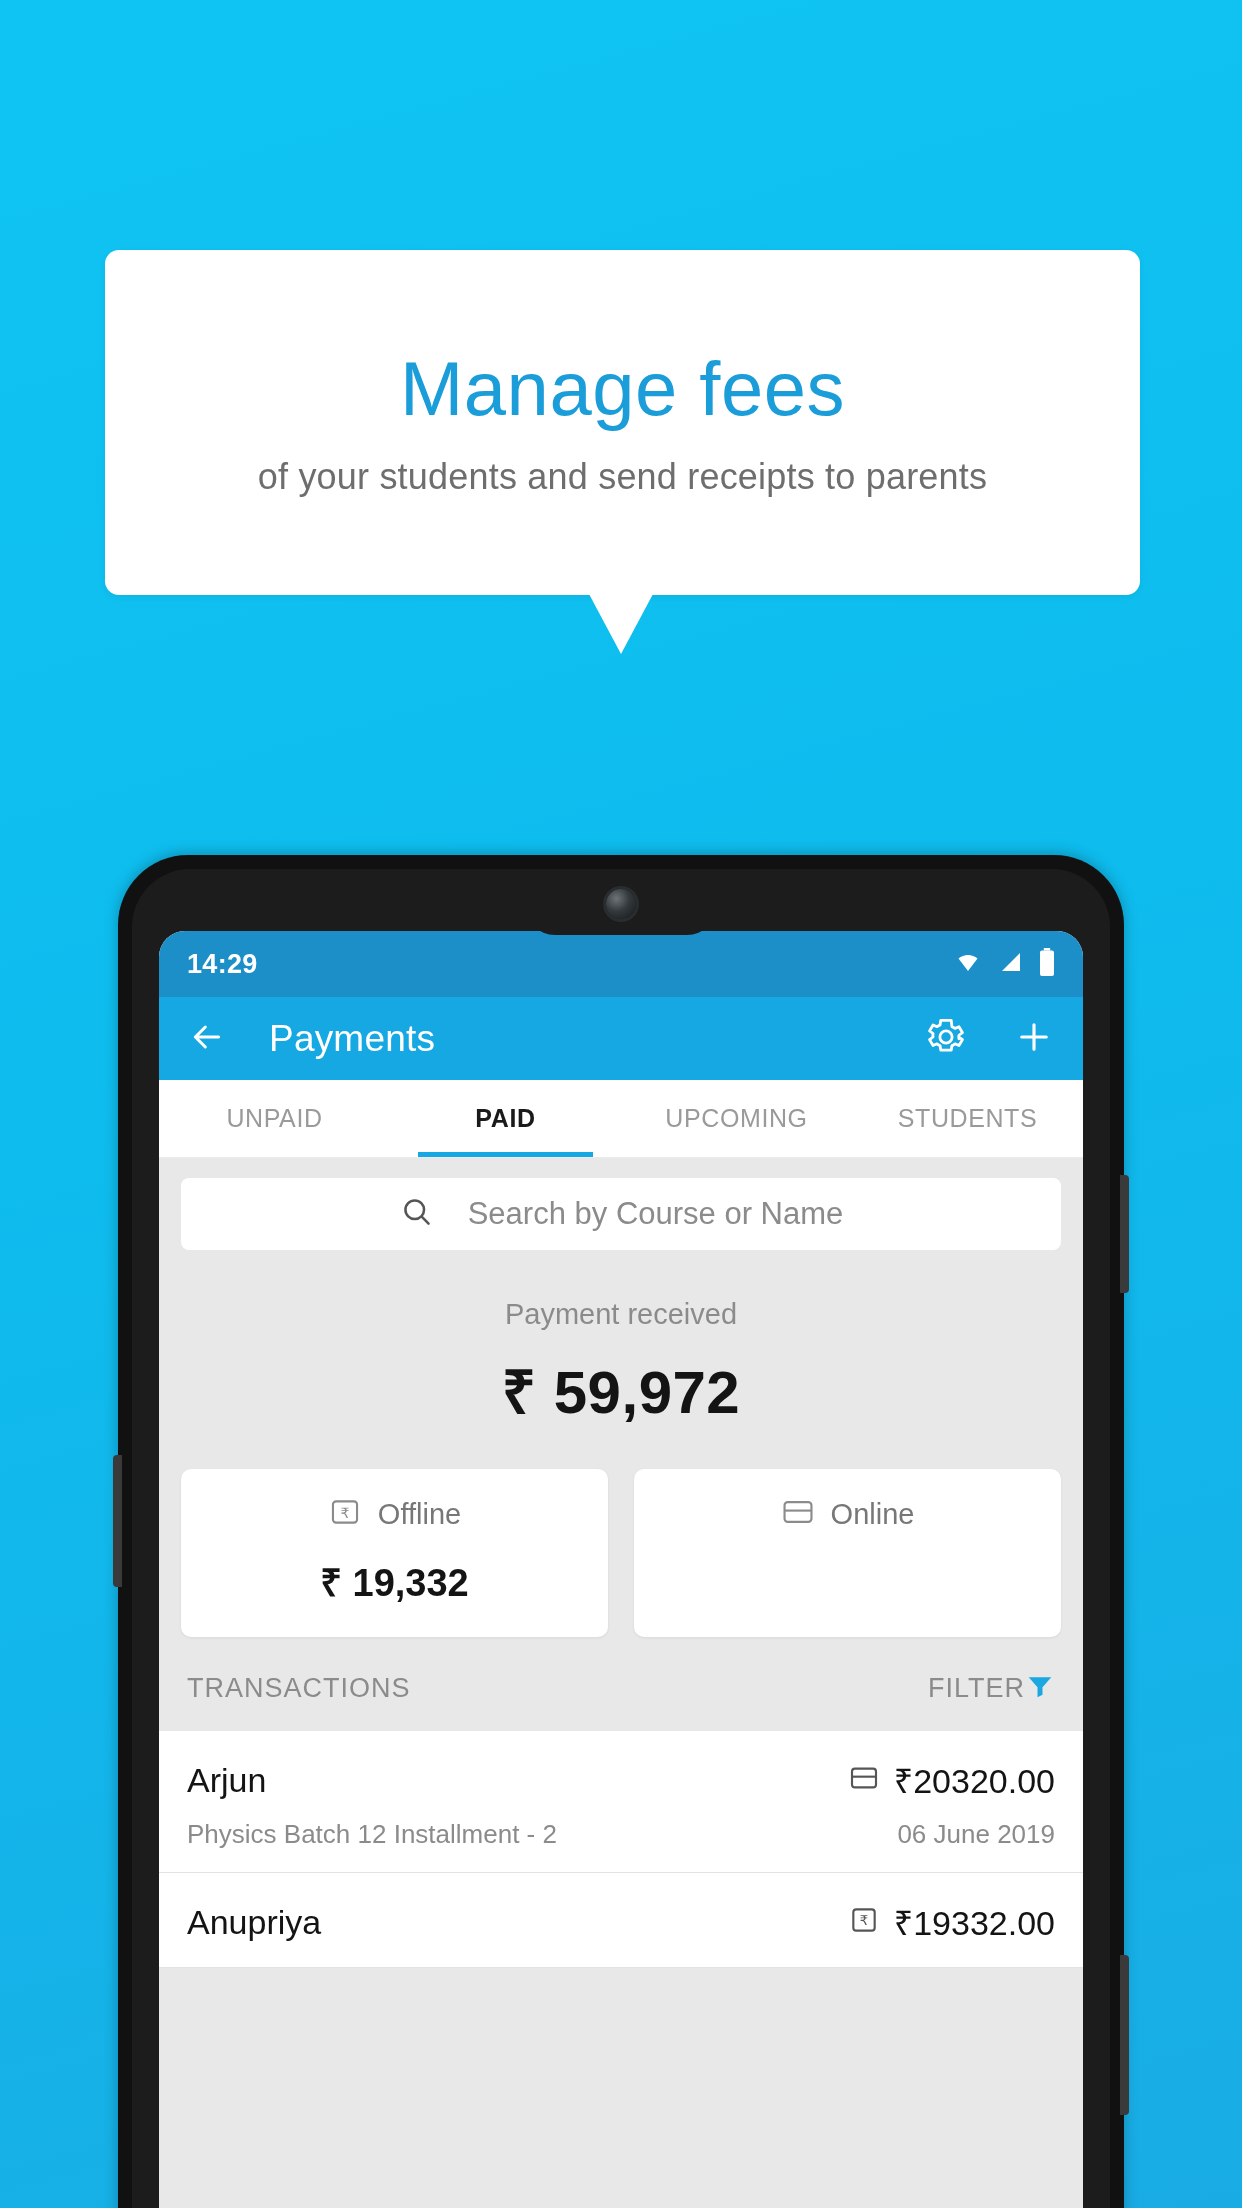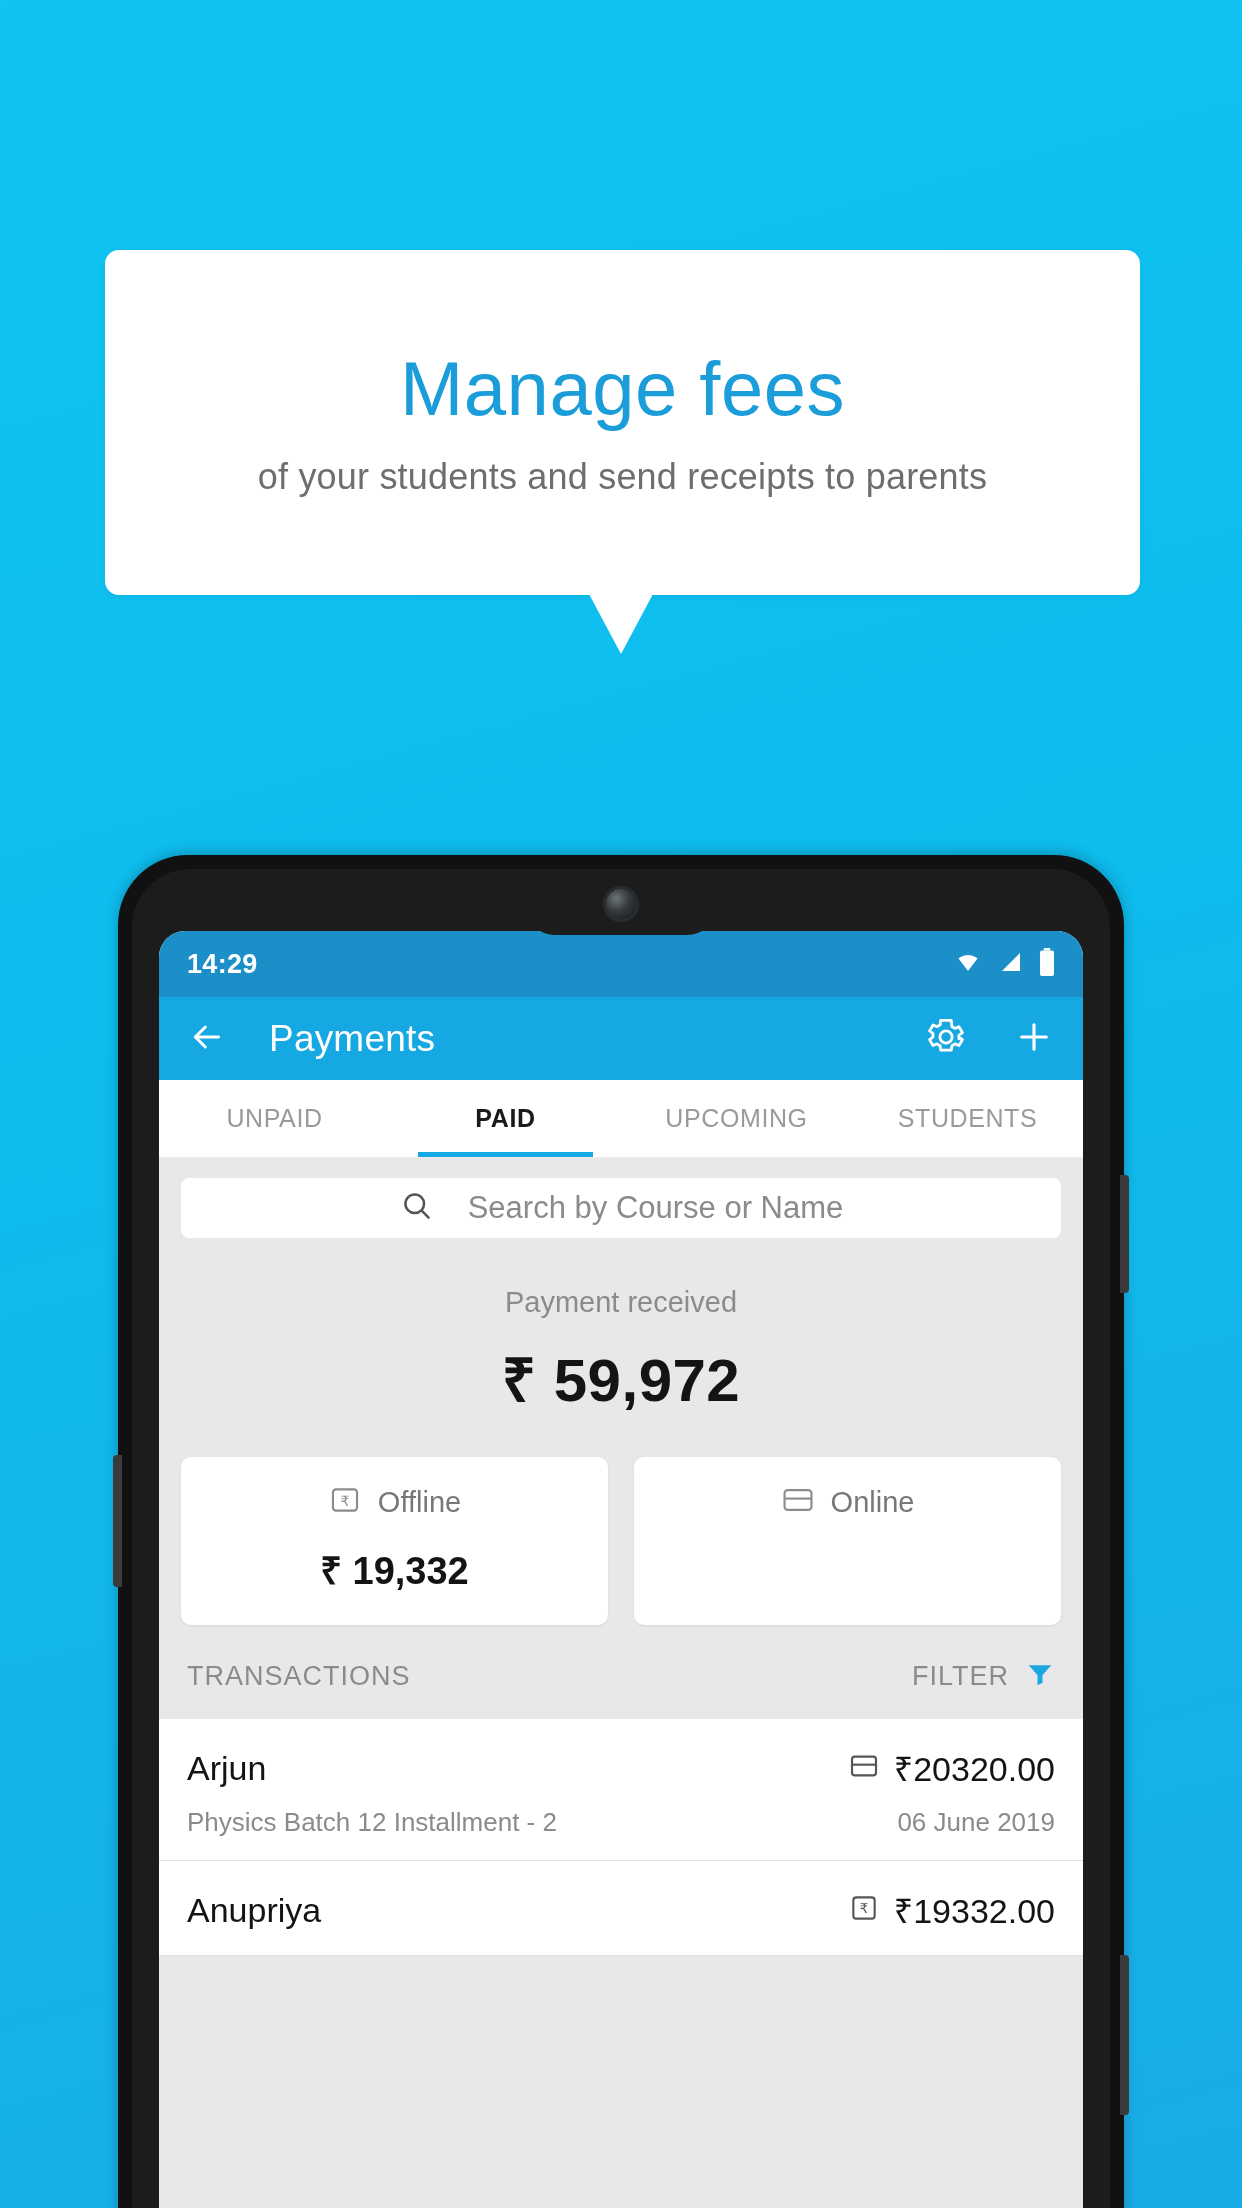--- a/index.html
+++ b/index.html
@@ -157,21 +157,21 @@
   .tab.active { color:#1a1a1a; font-weight:700; }
   .tab.active:after {
     content:""; position:absolute; left:12%; right:12%; bottom:0;
     height:5px; background:#16A8E2;
   }
 
   
   .content { background:#e8e8e8; height:100%; }
   .search-wrap { padding:20px 22px 0 22px; }
   .searchbox {
-    height:60px; background:#fff; border-radius:8px;
+    height:72px; background:#fff; border-radius:8px;
     display:flex; align-items:center; justify-content:center; gap:33px;
   }
   .search-ph { font-size:31px; color:#8b8b8b; }
 
   .summary { text-align:center; padding:48px 0 12px 0; }
   .summary-label { font-size:29px; color:#8b8b8b; }
   .summary-amount { font-size:60px; font-weight:700; color:#141414; margin-top:18px; letter-spacing:0.5px; }
 
   .stat-row { display:flex; gap:26px; padding:26px 22px 0 22px; }
   .stat-card {
@@ -181,21 +181,21 @@
   }
   .stat-head { display:flex; align-items:center; justify-content:center; gap:16px; }
   .stat-name { font-size:29px; color:#777; }
   .stat-value { font-size:38px; font-weight:700; color:#141414; margin-top:22px; }
 
   .tx-header {
     display:flex; align-items:center;
     padding:34px 28px 26px 28px;
   }
   .tx-title { font-size:27px; color:#8b8b8b; letter-spacing:1px; }
-  .tx-filter { margin-left:auto; display:flex; align-items:center; gap:16px; }
+  .tx-filter { margin-left:auto; display:flex; align-items:center; gap:0; }
   .tx-filter-label { font-size:27px; color:#8b8b8b; letter-spacing:1px; }
 
   .tx-list { background:#ffffff; }
   .tx-row { padding:26px 28px 22px 28px; border-bottom:1px solid #e3e3e3; }
   .tx-line1 { display:flex; align-items:center; }
   .tx-name { font-size:34px; color:#141414; }
   .tx-amt-wrap { margin-left:auto; display:flex; align-items:center; gap:14px; }
   .tx-amt { font-size:34px; color:#141414; font-weight:400; }
   .tx-line2 { display:flex; align-items:center; margin-top:16px; }
   .tx-course { font-size:26px; color:#8b8b8b; }

